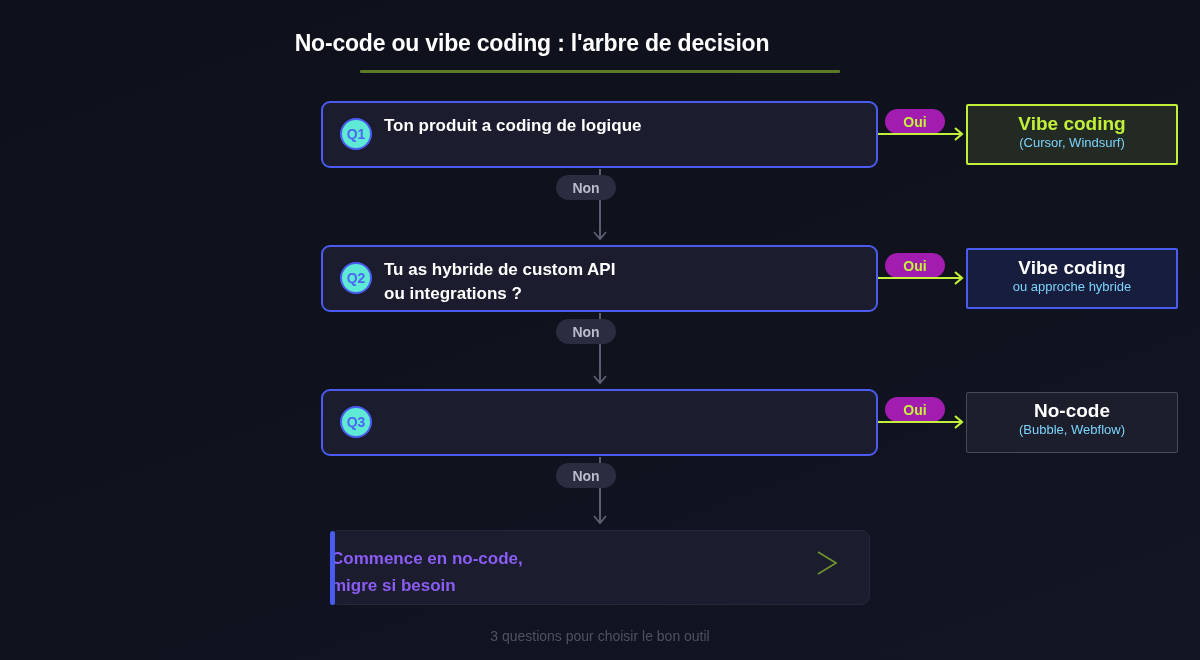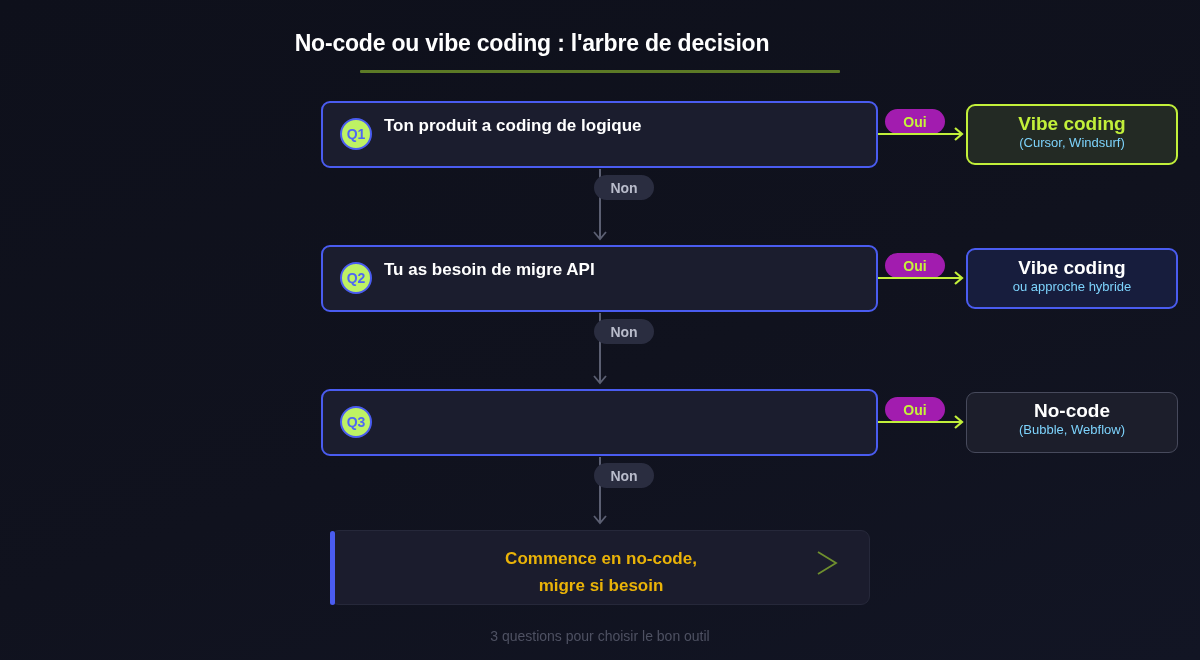--- a/index.html
+++ b/index.html
@@ -18,71 +18,71 @@
   .title-underline {
     position: absolute; left: 360px; top: 70px; width: 480px; height: 3px;
     background: #5c7a26; border-radius: 1px;
   }
   .qbox {
     position: absolute; left: 321px; width: 557px; height: 67px;
     background: #1b1d2e; border: 2px solid #4a5cf0; border-radius: 9px;
   }
   .qbadge {
     position: absolute; left: 17px; top: 15px; width: 32px; height: 32px;
-    border-radius: 50%; background: #bef264; border: 2px solid #4a5cf0;
+    border-radius: 50%; background: #5eead4; border: 2px solid #4a5cf0;
     color: #4f66f5; font-size: 14px; font-weight: 700;
     display: flex; align-items: center; justify-content: center;
   }
   .qtext {
     position: absolute; left: 61px; top: 11px; font-size: 17px; font-weight: 600;
     line-height: 24px; color: #ffffff;
   }
   .qtext span { display: block; }
   .connector-v {
     position: absolute; left: 599px; width: 2px; background: #5b5f72;
   }
   .arrow-down {
     position: absolute; left: 593px; width: 14px; height: 10px;
   }
   .pill-non {
-    position: absolute; left: 594px; width: 60px; height: 25px;
+    position: absolute; left: 556px; width: 60px; height: 25px;
     background: #2a2d40; border-radius: 13px;
     color: #b9bccb; font-size: 14px; font-weight: 700;
     display: flex; align-items: center; justify-content: center;
   }
   .pill-oui {
     position: absolute; left: 885px; width: 60px; height: 25px;
     background: #a21caf; border-radius: 13px;
     color: #c6f33a; font-size: 14px; font-weight: 700;
     display: flex; align-items: center; justify-content: center;
   }
   .arrow-h { position: absolute; left: 878px; width: 88px; height: 14px; }
   .rbox {
     position: absolute; left: 966px; width: 212px; height: 61px;
-    border-radius: 9px; text-align: center;
+    border-radius: 2px; text-align: center;
   }
   .rbox .rtitle { display: block; margin-top: 7px; font-size: 19px; font-weight: 700; }
   .rbox .rsub { display: block; font-size: 13px; color: #7dd3fc; }
   .r1 { background: #232a24; border: 2px solid #c2f03a; }
   .r1 .rtitle { color: #c2f03a; }
   .r2 { background: #171d3d; border: 2px solid #4a5cf0; }
   .r2 .rtitle { color: #ffffff; }
   .r3 { background: #1c1e2b; border: 1.5px solid #474a5c; }
   .r3 .rtitle { color: #ffffff; }
   .final {
     position: absolute; left: 330px; top: 530px; width: 540px; height: 75px;
     background: #1b1c2d; border: 1.5px solid #26283a; border-radius: 9px;
   }
   .final-bar {
     position: absolute; left: 330px; top: 531px; width: 5px; height: 74px;
     background: #4a5cf0; border-radius: 3px;
   }
   .final-text {
-    position: absolute; left: 0; width: 540px; top: 14px; text-align: center;
-    font-size: 17px; font-weight: 600; line-height: 27px; color: #eab308;
+    position: absolute; left: 0; width: 540px; top: 14px; text-align: left;
+    font-size: 17px; font-weight: 600; line-height: 27px; color: #8b5cf6;
   }
   .final-text span { display: block; }
   .final-chevron { position: absolute; left: 484px; top: 18px; width: 24px; height: 28px; }
   .footer {
     position: absolute; left: 0; width: 1200px; top: 628px; text-align: center;
     font-size: 14px; color: #4e5162;
   }
 </style>
 </head>
 <body>
@@ -108,21 +108,22 @@
 
 <div class="connector-v" style="top:169px; height:70px"></div>
 <div class="pill-non" style="top:175px">Non</div>
 <svg class="arrow-down" style="top:231px" viewBox="0 0 14 10">
   <polyline points="1,1 7,8 13,1" fill="none" stroke="#5b5f72" stroke-width="1.8"></polyline>
 </svg>
 
 <div class="qbox" style="top:245px">
   <div class="qbadge">Q2</div>
   <div class="qtext">
-    <span>Tu as besoin de migre API</span>
+    <span>Tu as hybride de custom API</span>
+    <span>ou integrations ?</span>
   </div>
 </div>
 <div class="pill-oui" style="top:253px">Oui</div>
 <svg class="arrow-h" style="top:271px" viewBox="0 0 88 14">
   <line x1="0" y1="7" x2="84" y2="7" stroke="#c2f03a" stroke-width="2.2"></line>
   <polyline points="77,1 84,7 77,13" fill="none" stroke="#c2f03a" stroke-width="2.2"></polyline>
 </svg>
 <div class="rbox r2" style="top:248px">
   <span class="rtitle">Vibe coding</span>
   <span class="rsub">ou approche hybride</span>

